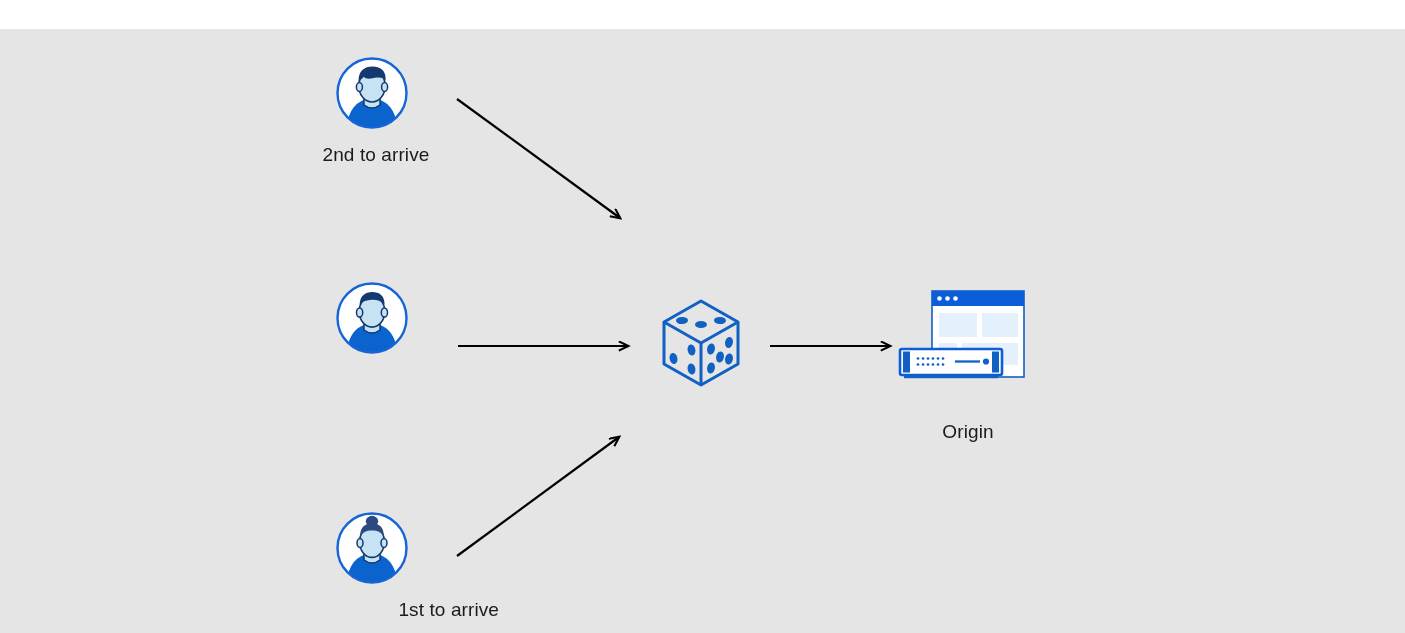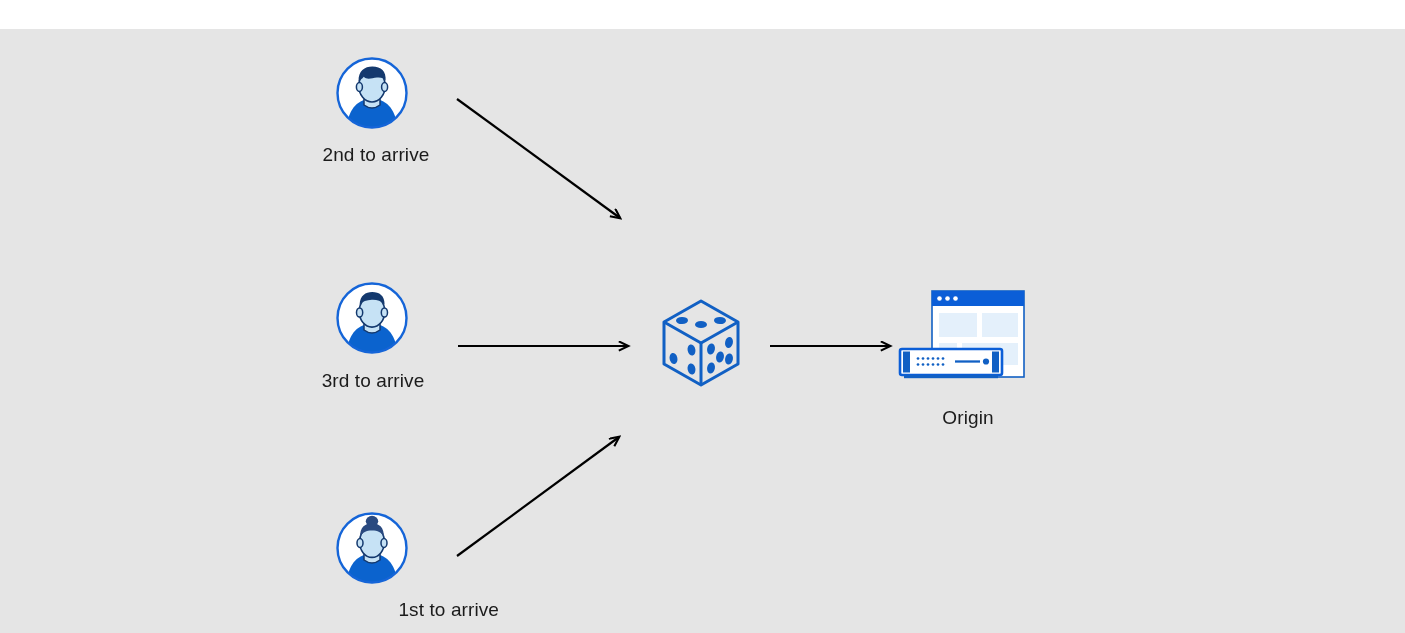--- a/index.html
+++ b/index.html
@@ -110,21 +110,20 @@
         <path d="M30 36 L30 50 Q38 56 46 50 L46 36 Z" fill="#c6e2f5" stroke="#14396e" stroke-width="1.5"></path>
         <ellipse cx="38" cy="31.5" rx="12.8" ry="15.6" fill="#c6e2f5" stroke="#14396e" stroke-width="1.6"></ellipse>
         <ellipse cx="25.6" cy="32.5" rx="3.1" ry="4.6" fill="#c6e2f5" stroke="#14396e" stroke-width="1.5"></ellipse>
         <ellipse cx="50.4" cy="32.5" rx="3.1" ry="4.6" fill="#c6e2f5" stroke="#14396e" stroke-width="1.5"></ellipse>
         <path d="M25.6 24.5 C26 15.5 31.6 12 38.2 12 C45.4 12 50.6 15.6 50.6 24.4
                  C46.8 20.6 42.6 19.6 37.8 19.8 C32.6 20 28.6 21.4 25.6 24.5 Z" fill="#14396e"></path>
       </g>
       <circle cx="38" cy="38" r="34.5" fill="none" stroke="#1565d8" stroke-width="2.4"></circle>
     </svg>
   </div>
-  <div class="node-label" style="left:243px; top:341px;">3rd to arrive</div>
 
   <div class="node" style="left:334px; top:481px;">
     <svg class="avatar" viewBox="0 0 76 76" xmlns="http://www.w3.org/2000/svg">
       <defs>
         <clipPath id="clipC">
             <circle cx="38" cy="38" r="34.5"></circle>
           </clipPath>
       </defs>
       <circle cx="38" cy="38" r="34.5" fill="#ffffff"></circle>
       <g clip-path="url(#clipC)">
@@ -200,15 +199,15 @@
           <circle cx="32" cy="77.5" r="1.35"></circle>
             <circle cx="37" cy="77.5" r="1.35"></circle>
           <circle cx="42" cy="77.5" r="1.35"></circle>
             <circle cx="47" cy="77.5" r="1.35"></circle>
         </g>
         <line x1="59" y1="74.5" x2="84" y2="74.5" stroke="#1160c4" stroke-width="2.3"></line>
         <circle cx="90" cy="74.5" r="3.1" fill="#1160c4"></circle>
       </g>
     </svg>
   </div>
-  <div class="node-label" style="left:838px; top:378px;">Origin</div>
+  <div class="node-label" style="left:838px; top:392px;">Origin</div>
 
 </div>
 
 </body></html>

